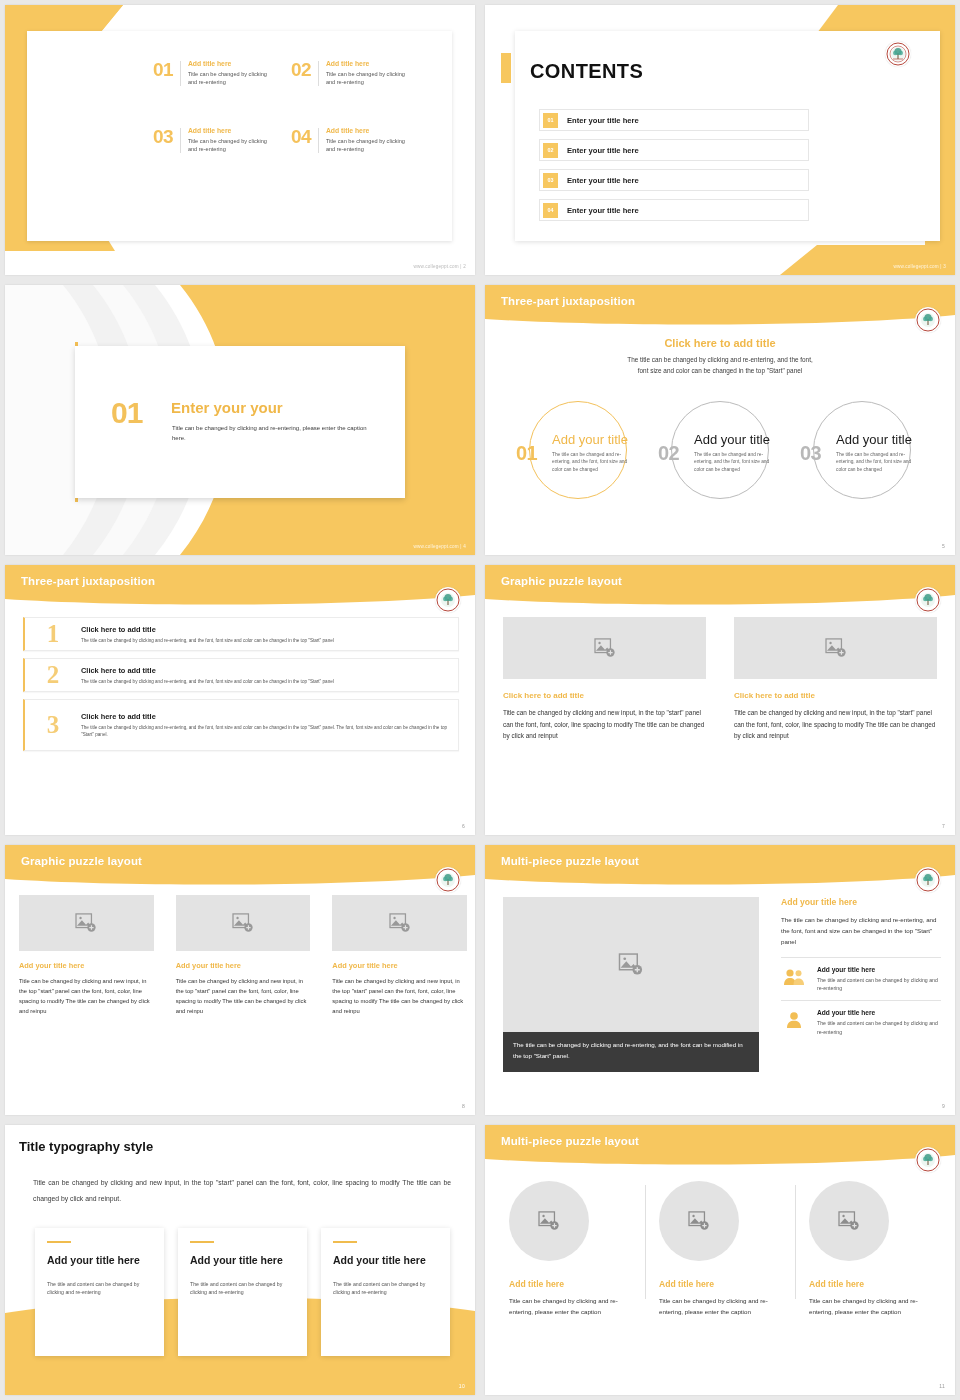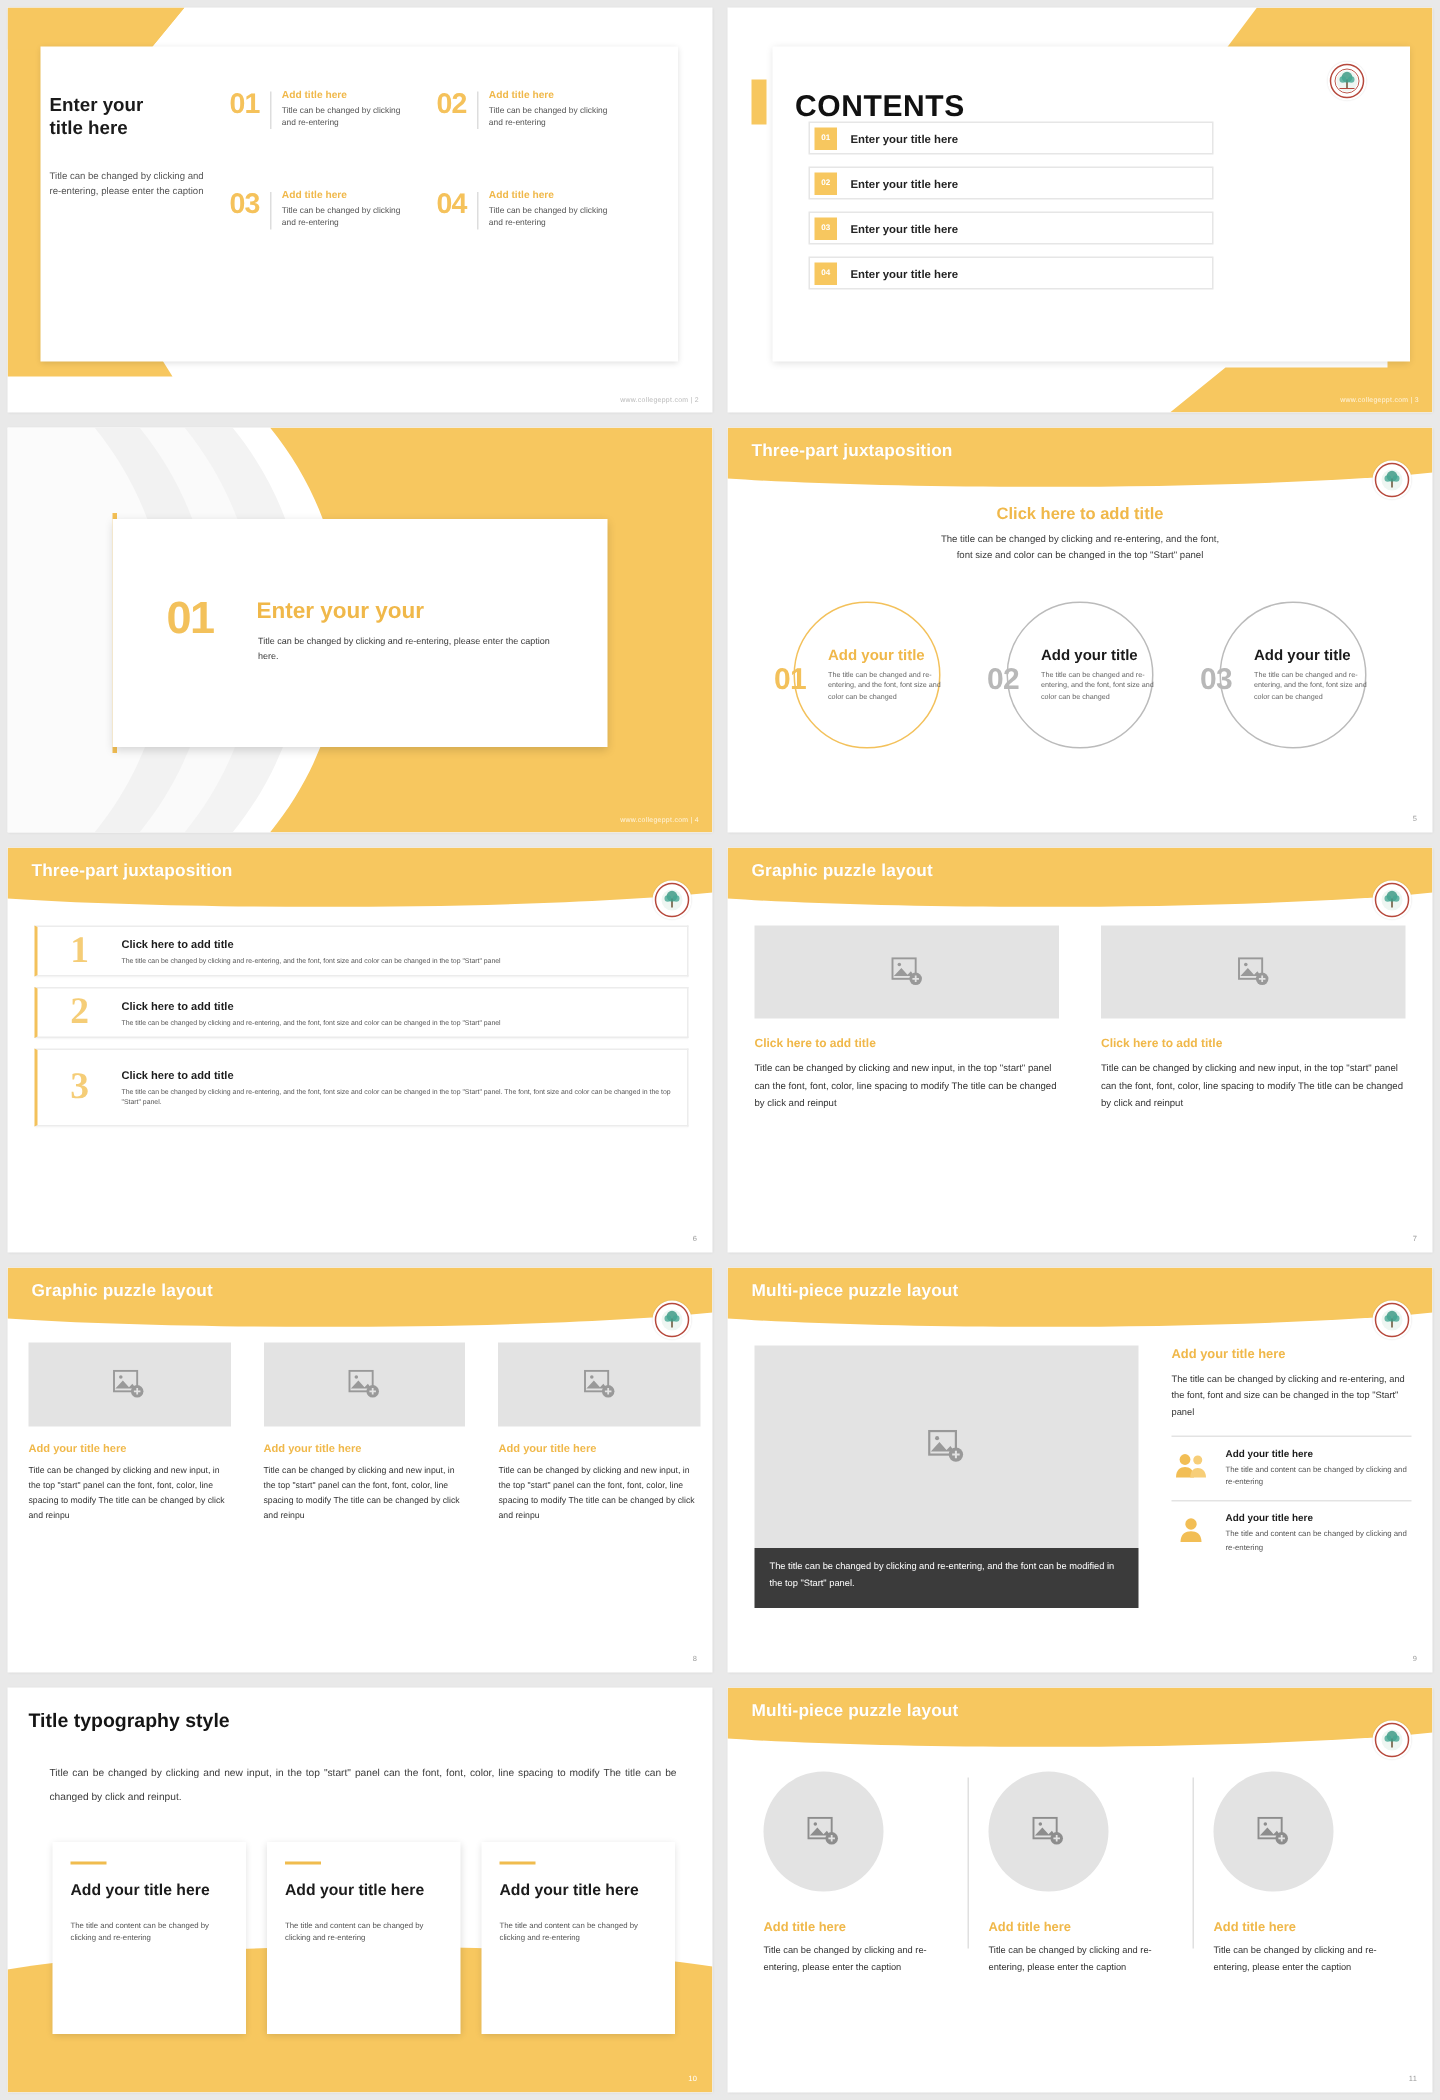--- a/index.html
+++ b/index.html
@@ -89,21 +89,21 @@
   }
   .s1-item{display:flex;gap:7px;align-items:flex-start;}
   .s1-num{font-size:19px;font-weight:bold;color:#f5c25b;line-height:19px;letter-spacing:-.5px;}
   .s1-bar{width:1px;background:#ddd;align-self:stretch;margin:1px 0;}
   .s1-tx h4{font-size:6.8px;color:#f0b84a;font-weight:bold;margin-bottom:3px;}
   .s1-tx p{font-size:5.6px;line-height:8.4px;color:#555;}
   
   .s2-ybar{position:absolute;left:16px;top:48px;width:10px;height:30px;background:#f7c75f;}
   .s2-card{position:absolute;left:30px;top:26px;width:425px;height:210px;background:#fff;box-shadow:0 1px 5px rgba(0,0,0,.13);}
   .s2-title{position:absolute;left:45px;top:55px;font-size:20px;font-weight:bold;color:#111;letter-spacing:.4px;}
-  .s2-list{position:absolute;left:54px;top:76px;width:270px;}
+  .s2-list{position:absolute;left:54px;top:104px;width:270px;}
   .s2-row{
     height:22px;border:1px solid #e6e6e6;margin-bottom:8px;
     display:flex;align-items:center;background:#fff;
   }
   .s2-badge{
     width:15px;height:15px;margin-left:3px;background:#f7c75f;
     color:#fff;font-size:5.4px;font-weight:bold;
     display:flex;align-items:center;justify-content:center;
   }
   .s2-rowtext{margin-left:9px;font-size:7.6px;font-weight:bold;color:#222;}
@@ -116,21 +116,21 @@
   .s3-p{position:absolute;left:167px;top:138px;width:200px;font-size:6px;line-height:10px;color:#3b3b3b;}
   
   .s4-h{position:absolute;left:0;top:52px;width:100%;text-align:center;font-size:11px;font-weight:bold;color:#f0b84a;}
   .s4-sub{position:absolute;left:0;top:70px;width:100%;text-align:center;font-size:6.4px;line-height:10.5px;color:#3b3b3b;}
   .s4-circles{position:absolute;left:0;top:116px;width:100%;display:flex;justify-content:space-around;padding:0 22px;}
   .s4-c{position:relative;width:98px;height:98px;border-radius:50%;border:1px solid #bbb;}
   .s4-c.active{border-color:#f3c15b;}
   .s4-cn{position:absolute;left:-14px;top:40px;font-size:20px;font-weight:bold;color:#b8b8b8;letter-spacing:-.5px;}
   .s4-c.active .s4-cn{color:#f3c15b;}
   .s4-ct{position:absolute;left:22px;top:30px;width:78px;}
-  .s4-ct h4{font-size:10px;font-weight:bold;color:#1b1b1b;margin-bottom:4px;}
+  .s4-ct h4{font-size:13px;font-weight:normal;color:#1b1b1b;margin-bottom:4px;}
   .s4-c.active .s4-ct h4{color:#f0b84a;}
   .s4-ct p{font-size:4.8px;line-height:7.4px;color:#666;}
   
   .s5-list{position:absolute;left:18px;top:52px;width:436px;}
   .s5-row{
     position:relative;border:1px solid #ececec;border-left:2px solid #f3c15b;
     margin-bottom:7px;background:#fff;display:flex;align-items:center;
     box-shadow:0 1px 1px rgba(0,0,0,.03);
   }
   .s5-n{width:56px;text-align:center;font-size:25px;color:#f5cd77;font-weight:bold;font-family:"Liberation Serif", serif;}
@@ -185,24 +185,20 @@
 
 <div class="sheet">
 
   <div class="slide">
     <div class="canvas">
       <svg class="s1-yellow" viewBox="0 0 470 270" preserveAspectRatio="none">
         <polygon points="0,0 118,0 95,28 95,222 110,246 0,246" fill="#F7C75F"></polygon>
         <polygon points="0,0 118,0 95,28 0,28" fill="#F7C75F"></polygon>
       </svg>
       <div class="s1-card"></div>
-      <div class="s1-left">
-        <h2><span>Enter your</span><br><span>title here</span></h2>
-        <p>Title can be changed by clicking and re-entering, please enter the caption</p>
-      </div>
       <div class="s1-items">
         <div class="s1-item">
           <div class="s1-num">01</div>
           <div class="s1-bar"></div>
           <div class="s1-tx">
             <h4>Add title here</h4>
             <p>Title can be changed by clicking and re-entering</p>
           </div>
         </div>
         <div class="s1-item">

